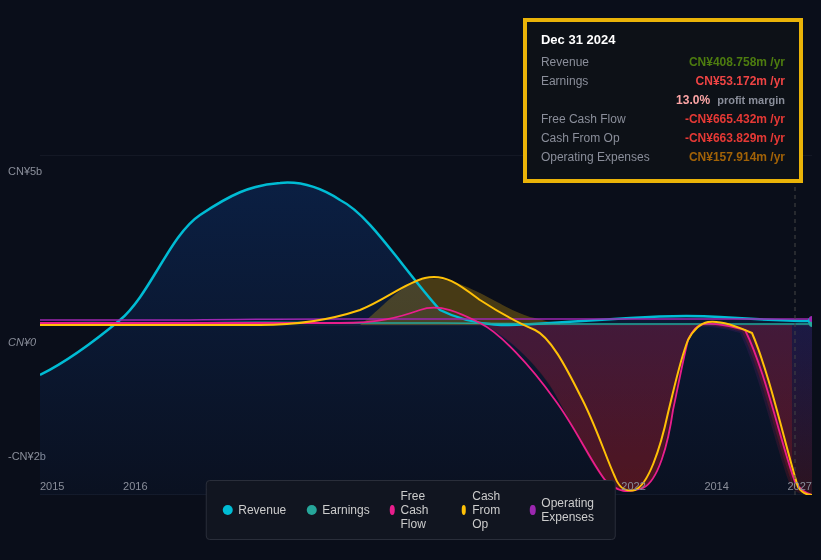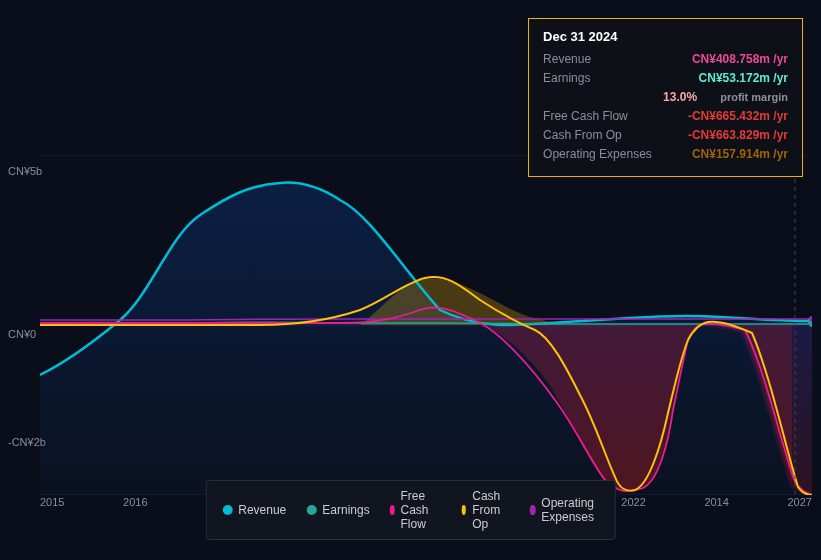--- a/index.html
+++ b/index.html
@@ -18,21 +18,21 @@
       width: 821px;
       height: 560px;
     }
 
     
     .tooltip-card {
       position: absolute;
       top: 18px;
       right: 18px;
       background: #0d1117;
-      border: 1px solid #eab308;
+      border: 4px solid #eab308;
       padding: 10px 14px;
       min-width: 260px;
       z-index: 10;
     }
 
     .tooltip-date {
       color: #fff;
       font-size: 13px;
       font-weight: bold;
       margin-bottom: 8px;
@@ -48,56 +48,56 @@
 
     .tooltip-label {
       color: #8a8e9a;
       min-width: 120px;
     }
 
     .tooltip-value {
       font-weight: bold;
     }
 
-    .val-cyan { color: #ec4899; }
-    .val-green { color: #5eead4; }
+    .val-cyan { color: #4d7c0f; }
+    .val-green { color: #ef4444; }
     .val-red { color: #e53935; margin-left: 24px; }
     .val-purple { color: #a16207; }
 
     .profit-margin {
       font-size: 11px;
       color: #8a8e9a;
-      margin-left: 20px;
+      margin-left: 4px;
     }
 
     
     .y-label {
       position: absolute;
       font-size: 11px;
       color: #8a8e9a;
       left: 8px;
     }
 
     .y-label-top { top: 165px; }
-    .y-label-mid { top: 328px; }
-    .y-label-bot { top: 436px; }
+    .y-label-mid { top: 336px; font-style: italic; }
+    .y-label-bot { top: 450px; }
 
     
     .chart-svg {
       position: absolute;
       top: 155px;
       left: 40px;
       width: 772px;
       height: 340px;
     }
 
     
     .x-axis {
       position: absolute;
-      bottom: 52px;
+      bottom: 68px;
       left: 40px;
       width: 772px;
       display: flex;
       justify-content: space-between;
     }
 
     .x-label {
       font-size: 11px;
       color: #8a8e9a;
     }

